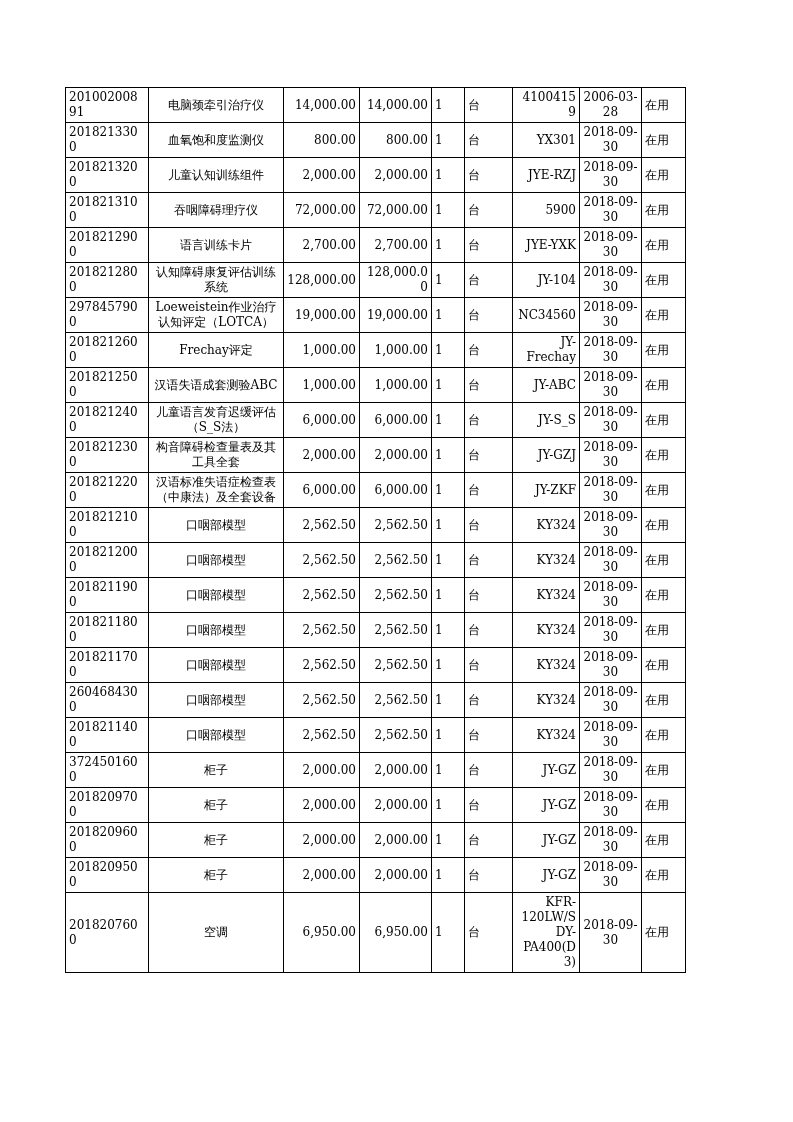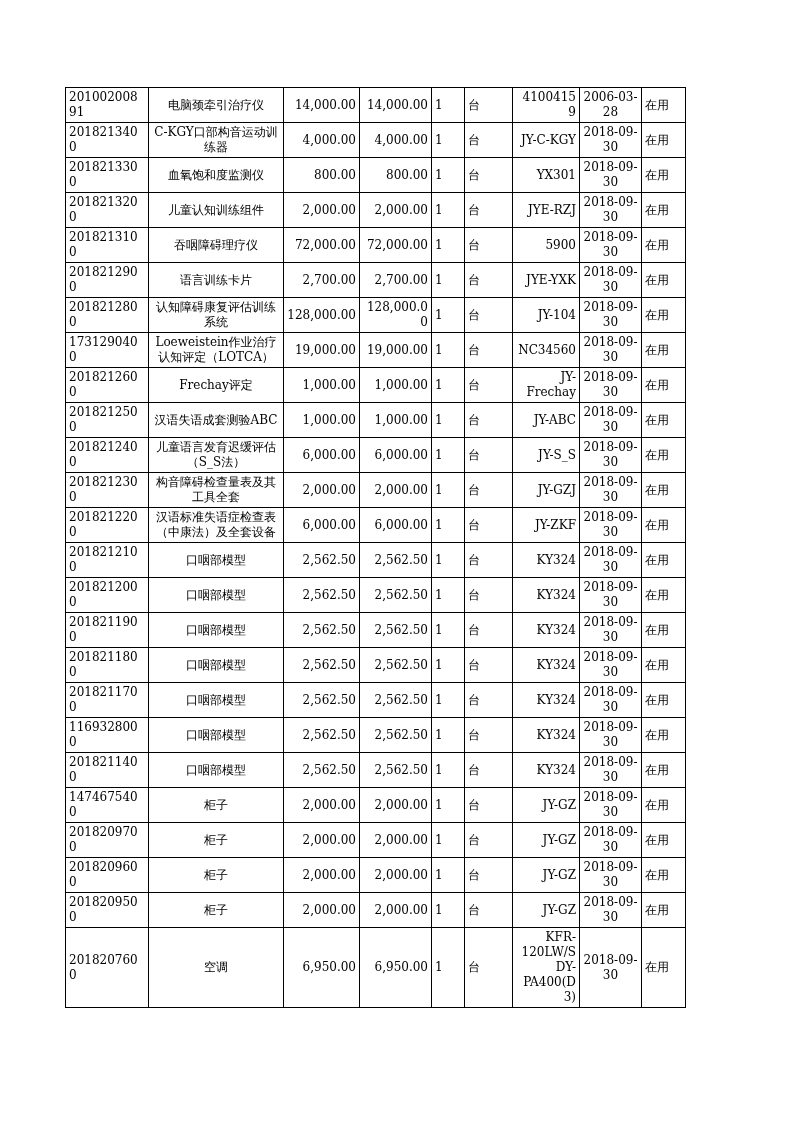--- a/index.html
+++ b/index.html
@@ -79,31 +79,20 @@
     <td class="c-name">电脑颈牵引治疗仪</td>
     <td class="c-num">14,000.00</td>
     <td class="c-num">14,000.00</td>
     <td class="c-qty">1</td>
     <td class="c-unit">台</td>
     <td class="c-model">41004159</td>
     <td class="c-date">2006-03-28</td>
     <td class="c-status">在用</td>
   </tr>
         <tr>
-    <td class="c-id">2018213400</td>
-    <td class="c-name">C-KGY口部构音运动训练器</td>
-    <td class="c-num">4,000.00</td>
-    <td class="c-num">4,000.00</td>
-    <td class="c-qty">1</td>
-    <td class="c-unit">台</td>
-    <td class="c-model">JY-C-KGY</td>
-    <td class="c-date">2018-09-30</td>
-    <td class="c-status">在用</td>
-  </tr>
-        <tr>
     <td class="c-id">2018213300</td>
     <td class="c-name">血氧饱和度监测仪</td>
     <td class="c-num">800.00</td>
     <td class="c-num">800.00</td>
     <td class="c-qty">1</td>
     <td class="c-unit">台</td>
     <td class="c-model">YX301</td>
     <td class="c-date">2018-09-30</td>
     <td class="c-status">在用</td>
   </tr>
@@ -145,21 +134,21 @@
     <td class="c-name">认知障碍康复评估训练系统</td>
     <td class="c-num">128,000.00</td>
     <td class="c-num">128,000.00</td>
     <td class="c-qty">1</td>
     <td class="c-unit">台</td>
     <td class="c-model">JY-104</td>
     <td class="c-date">2018-09-30</td>
     <td class="c-status">在用</td>
   </tr>
         <tr>
-    <td class="c-id">1731290400</td>
+    <td class="c-id">2978457900</td>
     <td class="c-name">Loeweistein作业治疗认知评定（LOTCA）</td>
     <td class="c-num">19,000.00</td>
     <td class="c-num">19,000.00</td>
     <td class="c-qty">1</td>
     <td class="c-unit">台</td>
     <td class="c-model">NC34560</td>
     <td class="c-date">2018-09-30</td>
     <td class="c-status">在用</td>
   </tr>
         <tr>
@@ -266,21 +255,21 @@
     <td class="c-name">口咽部模型</td>
     <td class="c-num">2,562.50</td>
     <td class="c-num">2,562.50</td>
     <td class="c-qty">1</td>
     <td class="c-unit">台</td>
     <td class="c-model">KY324</td>
     <td class="c-date">2018-09-30</td>
     <td class="c-status">在用</td>
   </tr>
         <tr>
-    <td class="c-id">1169328000</td>
+    <td class="c-id">2604684300</td>
     <td class="c-name">口咽部模型</td>
     <td class="c-num">2,562.50</td>
     <td class="c-num">2,562.50</td>
     <td class="c-qty">1</td>
     <td class="c-unit">台</td>
     <td class="c-model">KY324</td>
     <td class="c-date">2018-09-30</td>
     <td class="c-status">在用</td>
   </tr>
         <tr>
@@ -288,21 +277,21 @@
     <td class="c-name">口咽部模型</td>
     <td class="c-num">2,562.50</td>
     <td class="c-num">2,562.50</td>
     <td class="c-qty">1</td>
     <td class="c-unit">台</td>
     <td class="c-model">KY324</td>
     <td class="c-date">2018-09-30</td>
     <td class="c-status">在用</td>
   </tr>
         <tr>
-    <td class="c-id">1474675400</td>
+    <td class="c-id">3724501600</td>
     <td class="c-name">柜子</td>
     <td class="c-num">2,000.00</td>
     <td class="c-num">2,000.00</td>
     <td class="c-qty">1</td>
     <td class="c-unit">台</td>
     <td class="c-model">JY-GZ</td>
     <td class="c-date">2018-09-30</td>
     <td class="c-status">在用</td>
   </tr>
         <tr>

